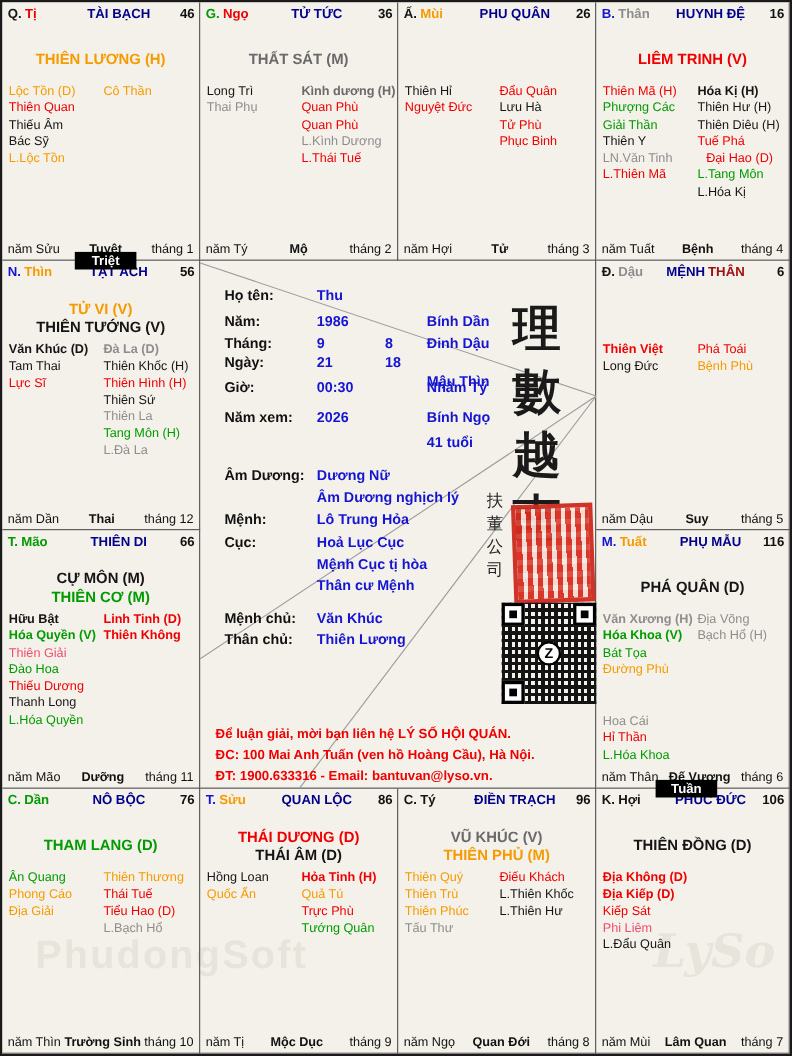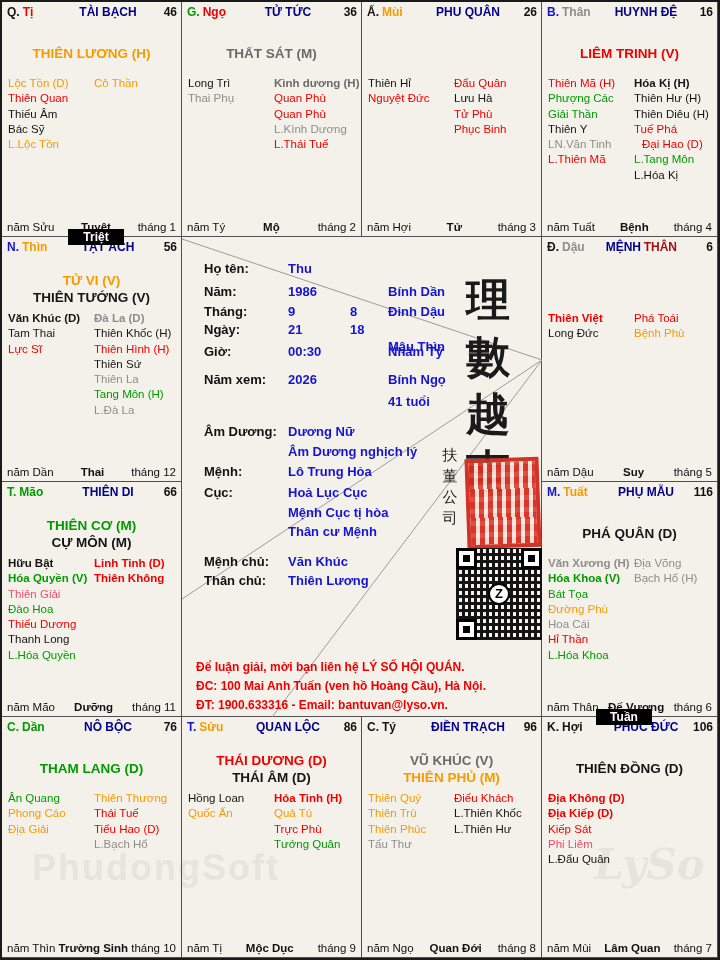--- a/index.html
+++ b/index.html
@@ -293,22 +293,22 @@
         <span class="fm">tháng 5</span>
       </div>
     </div>
     <div class="cell" style="left: 0px; top: 480px; width: 180px; height: 235px;">
       <div class="hdr">
         <span class="canchi"><span style="color: rgb(0, 155, 0);">T.</span><span class="chi" style="color: rgb(0, 155, 0);">Mão</span></span>
         <span class="palace">THIÊN DI</span>
         <span class="num">66</span>
       </div>
       <div class="main">
+        <div style="color: rgb(21, 21, 21);">CỰ MÔN (M)</div>
         <div style="color: rgb(0, 155, 0);">THIÊN CƠ (M)</div>
-        <div style="color: rgb(21, 21, 21);">CỰ MÔN (M)</div>
       </div>
       <div class="stars">
         <div class="colL">
           <div class="sline b" style="color: rgb(21, 21, 21);">Hữu Bật</div>
           <div class="sline b" style="color: rgb(0, 155, 0);">Hóa Quyền (V)</div>
           <div class="sline" style="color: rgb(239, 77, 110);">Thiên Giải</div>
           <div class="sline" style="color: rgb(0, 155, 0);">Đào Hoa</div>
           <div class="sline" style="color: rgb(238, 0, 0);">Thiếu Dương</div>
           <div class="sline" style="color: rgb(21, 21, 21);">Thanh Long</div>
           <div class="sline" style="color: rgb(0, 155, 0);">L.Hóa Quyền</div>
@@ -332,21 +332,21 @@
       </div>
       <div class="main">
         <div style="color: rgb(21, 21, 21);">PHÁ QUÂN (D)</div>
       </div>
       <div class="stars">
         <div class="colL">
           <div class="sline b" style="color: rgb(141, 141, 141);">Văn Xương (H)</div>
           <div class="sline b" style="color: rgb(0, 155, 0);">Hóa Khoa (V)</div>
           <div class="sline" style="color: rgb(0, 155, 0);">Bát Tọa</div>
           <div class="sline" style="color: rgb(245, 155, 0);">Đường Phù</div>
-          <div class="sline" style="color: rgb(141, 141, 141);">Hoa Cái</div>
+          <div class="sline" style="color: rgb(141, 141, 141); margin-top: 32px;">Hoa Cái</div>
           <div class="sline" style="color: rgb(238, 0, 0);">Hỉ Thần</div>
           <div class="sline" style="color: rgb(0, 155, 0);">L.Hóa Khoa</div>
         </div>
         <div class="colR">
           <div class="sline" style="color: rgb(141, 141, 141);">Địa Võng</div>
           <div class="sline" style="color: rgb(141, 141, 141);">Bạch Hổ (H)</div>
         </div>
       </div>
       <div class="foot">
         <span class="fy">năm Thân</span>

